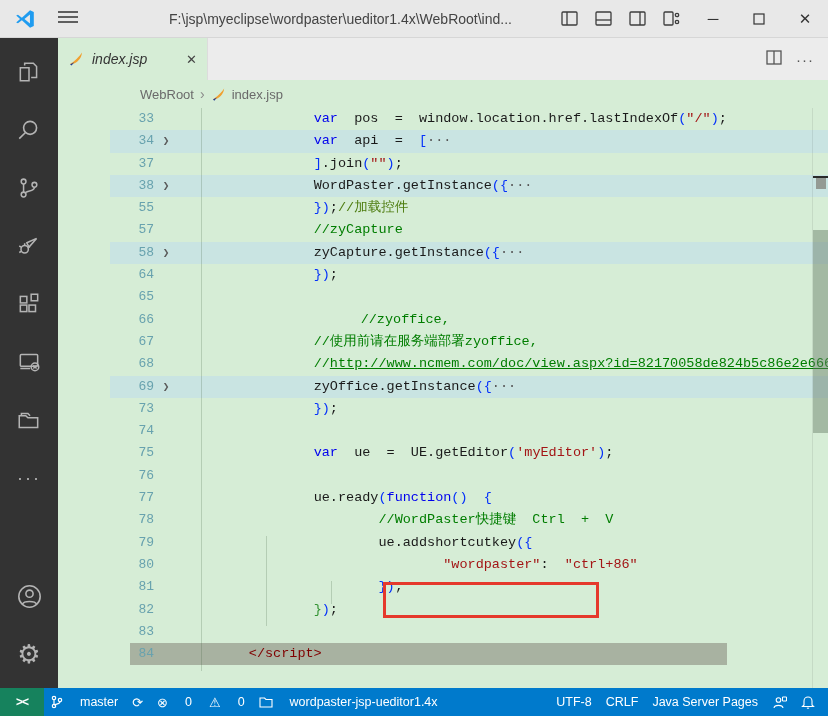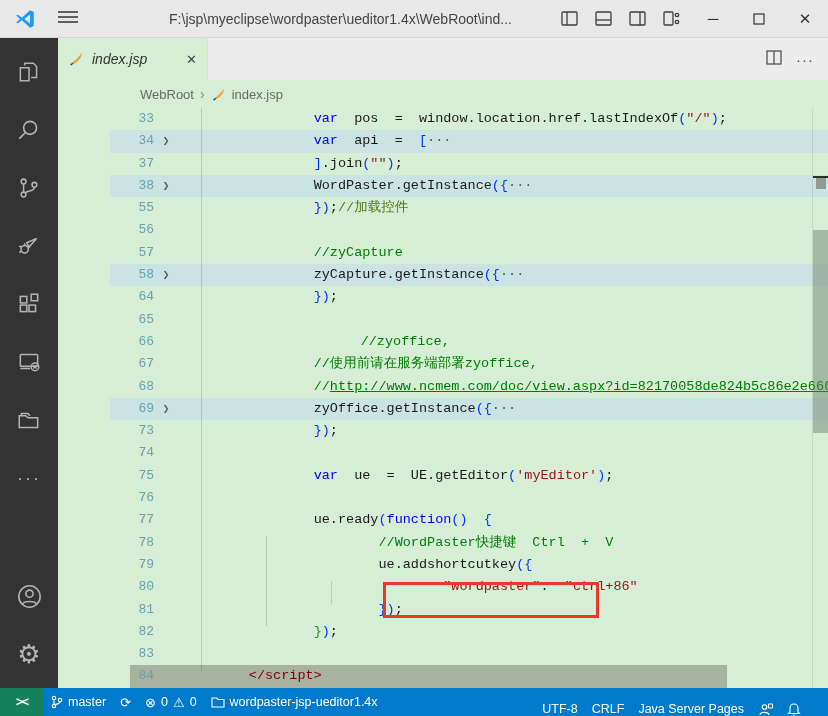--- a/index.html
+++ b/index.html
@@ -68,24 +68,24 @@
   .sbar-markline { position:absolute; top:68px; left:0; right:0; height:2px; background:#2a2a2a; }
   .sbar-markbox { position:absolute; top:70px; left:3px; width:10px; height:11px; background:#949a94; }
   .sbar-thumb { position:absolute; top:122px; left:0; right:0; height:203px;
     background:rgba(101,121,101,0.45); cursor:pointer; }
 
   
   .statusbar { height:28px; background:#007acc; color:#fff; display:flex; align-items:stretch;
     font-size:12.5px; flex:0 0 28px; }
   .sb-remote { width:44px; background:#16825d; display:flex; align-items:center; justify-content:center;
     font-weight:bold; font-size:12px; letter-spacing:-1px; cursor:pointer; }
-  .sb-item { display:flex; align-items:center; gap:5px; padding:0 7px; cursor:pointer; }
+  .sb-item { display:flex; align-items:center; gap:17px; padding:0 7px; cursor:pointer; }
   .sb-item svg { display:block; }
   .sb-left { display:flex; align-items:stretch; }
-  .sb-right { margin-left:auto; display:flex; align-items:flex-end; padding-right:20px; }
+  .sb-right { margin-left:auto; display:flex; align-items:center; padding-right:6px; }
   .sb-glyph { font-size:13px; }
 </style>
 </head>
 <body>
 
 <div class="window">
 
   <div class="titlebar">
     <div class="tb-logo">
       <svg width="22" height="22" viewBox="0 0 24 24">
@@ -235,21 +235,20 @@
         <span class="bc-item">index.jsp</span>
       </div>
 
       <div class="code">
         <div id="code-rows">
             <div class="row"><span class="num">33</span><span class="foldcol"></span><span class="txt">                <span style="color: rgb(0, 0, 238);">var</span><span style="color: rgb(26, 26, 26);">  pos  =  window.location.href.lastIndexOf</span><span style="color: rgb(4, 49, 250);">(</span><span style="color: rgb(163, 21, 21);">"/"</span><span style="color: rgb(4, 49, 250);">)</span><span style="color: rgb(26, 26, 26);">;</span></span></div>
             <div class="row hl"><span class="num">34</span><span class="foldcol">❯</span><span class="txt">                <span style="color: rgb(0, 0, 238);">var</span><span style="color: rgb(26, 26, 26);">  api  =  </span><span style="color: rgb(4, 49, 250);">[</span><span style="color: rgb(85, 85, 85);">···</span></span></div>
             <div class="row"><span class="num">37</span><span class="foldcol"></span><span class="txt">                <span style="color: rgb(4, 49, 250);">]</span><span style="color: rgb(26, 26, 26);">.join</span><span style="color: rgb(4, 49, 250);">(</span><span style="color: rgb(163, 21, 21);">""</span><span style="color: rgb(4, 49, 250);">)</span><span style="color: rgb(26, 26, 26);">;</span></span></div>
             <div class="row hl"><span class="num">38</span><span class="foldcol">❯</span><span class="txt">                <span style="color: rgb(26, 26, 26);">WordPaster.getInstance</span><span style="color: rgb(4, 49, 250);">({</span><span style="color: rgb(85, 85, 85);">···</span></span></div>
             <div class="row"><span class="num">55</span><span class="foldcol"></span><span class="txt">                <span style="color: rgb(4, 49, 250);">})</span><span style="color: rgb(26, 26, 26);">;</span><span style="color: #4d7c0f;">//加载控件</span></span></div>
-            <div class="row"><span class="num">56</span><span class="foldcol"></span><span class="txt"></span></div>
             <div class="row"><span class="num">57</span><span class="foldcol"></span><span class="txt">                <span style="color: rgb(0, 125, 0);">//zyCapture</span></span></div>
             <div class="row hl"><span class="num">58</span><span class="foldcol">❯</span><span class="txt">                <span style="color: rgb(26, 26, 26);">zyCapture.getInstance</span><span style="color: rgb(4, 49, 250);">({</span><span style="color: rgb(85, 85, 85);">···</span></span></div>
             <div class="row"><span class="num">64</span><span class="foldcol"></span><span class="txt">                <span style="color: rgb(4, 49, 250);">})</span><span style="color: rgb(26, 26, 26);">;</span></span></div>
             <div class="row"><span class="num">65</span><span class="foldcol"></span><span class="txt"></span></div>
             <div class="row"><span class="num">66</span><span class="foldcol"></span><span class="txt">                <span style="color: rgb(0, 125, 0); margin-left: 47px;">//zyoffice,</span></span></div>
             <div class="row"><span class="num">67</span><span class="foldcol"></span><span class="txt">                <span style="color: rgb(0, 125, 0);">//使用前请在服务端部署zyoffice,</span></span></div>
             <div class="row"><span class="num">68</span><span class="foldcol"></span><span class="txt">                <span style="color: rgb(0, 125, 0);">//</span><span class="seg-l" style="color: rgb(0, 125, 0);">http://www.ncmem.com/doc/view.aspx?id=82170058de824b5c86e2e666e5be31</span></span></div>
             <div class="row hl"><span class="num">69</span><span class="foldcol">❯</span><span class="txt">                <span style="color: rgb(26, 26, 26);">zyOffice.getInstance</span><span style="color: rgb(4, 49, 250);">({</span><span style="color: rgb(85, 85, 85);">···</span></span></div>
             <div class="row"><span class="num">73</span><span class="foldcol"></span><span class="txt">                <span style="color: rgb(4, 49, 250);">})</span><span style="color: rgb(26, 26, 26);">;</span></span></div>
             <div class="row"><span class="num">74</span><span class="foldcol"></span><span class="txt"></span></div>

